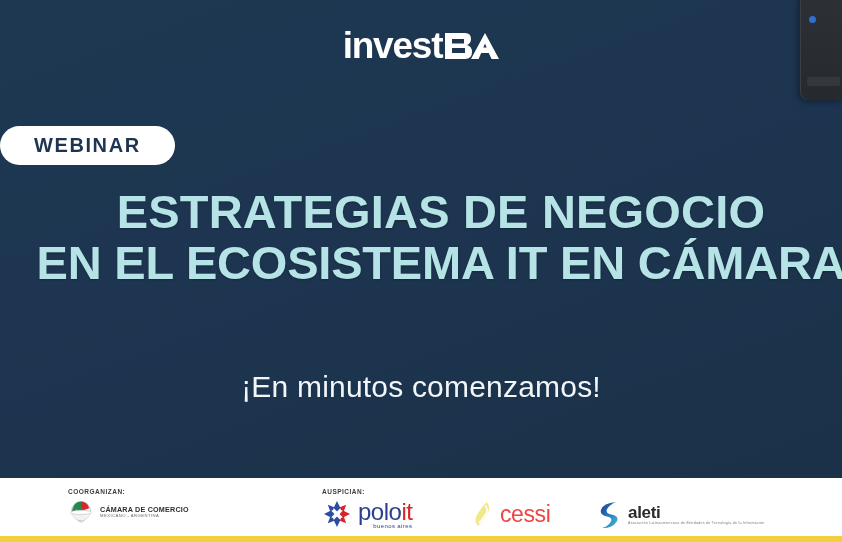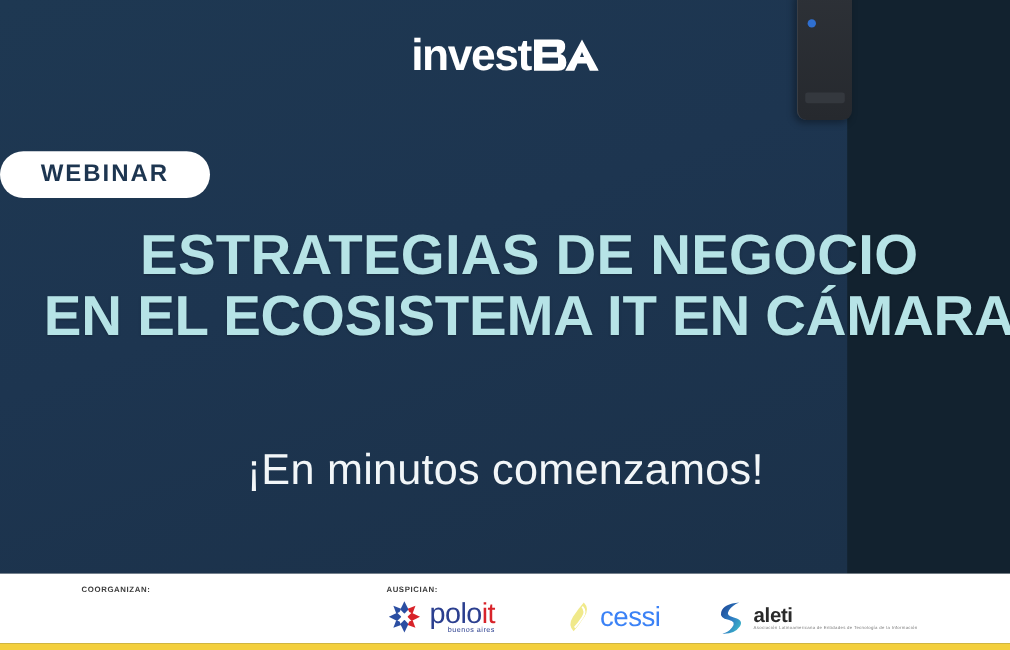--- a/index.html
+++ b/index.html
@@ -13,21 +13,21 @@
   #screen {
     position:relative;
     width:842px; height:542px;
     overflow:hidden;
   }
 
   
   .slide {
     position:absolute;
     left:0; top:0;
-    width:706px; height:478px;
+    width:842px; height:478px;
     background:linear-gradient(160deg,#1e3852 0%,#1d3550 45%,#1b3149 100%);
   }
 
   
   .brand {
     position:absolute;
     top:27px; left:0; width:842px;
     display:flex; align-items:center; justify-content:center;
     gap:0px;
   }
@@ -76,21 +76,21 @@
     margin-left:20px;
   }
   .title .l2 { letter-spacing:-0.2px; }
 
   
   .subtitle {
     position:absolute;
     top:370px; left:0; width:842px;
     text-align:center;
     color:#f2f6f8;
-    font-size:36px;
+    font-size:30px;
     font-weight:normal;
     letter-spacing:0.2px;
   }
 
   
   .corner-panel {
     position:absolute;
     top:-8px; right:-4px;
     width:46px; height:108px;
     background:linear-gradient(180deg,#2d3137 0%,#26292e 100%);
@@ -145,21 +145,21 @@
 
   .ccm-text { line-height:1.05; }
   .ccm-1 { font-size:7.2px; font-weight:bold; color:#2d2d2d; letter-spacing:0.2px; white-space:nowrap; }
   .ccm-2 { font-size:4.2px; color:#6a6a6a; letter-spacing:0.45px; white-space:nowrap; margin-top:1px; }
 
   .polo-text { line-height:1; }
   .polo-1 { font-size:24px; font-weight:normal; color:#2b3f8f; letter-spacing:-0.5px; white-space:nowrap; }
   .polo-1 .it { color:#d8232a; }
   .polo-2 { font-size:6px; color:#2b3f8f; letter-spacing:0.4px; text-align:right; margin-top:-1px; }
 
-  .cessi-text { font-size:23px; color:#3b82f6; letter-spacing:-0.4px; line-height:1; }
+  .cessi-text { font-size:23px; color:#ef4444; letter-spacing:-0.4px; line-height:1; }
 
   .aleti-text { line-height:1.05; }
   .aleti-1 { font-size:17px; font-weight:bold; color:#2a2a2a; letter-spacing:-0.3px; line-height:1; }
   .aleti-2 { font-size:3.6px; color:#7b7b7b; letter-spacing:0.25px; white-space:nowrap; margin-top:1px; }
 
   .footer-accent {
     position:absolute;
     left:0; top:536px;
     width:842px; height:6px;
     background:#f3cf3d;
@@ -203,20 +203,37 @@
       <span class="corner-strip"></span>
     </div>
 
   </div>
 
   <div class="footer">
     <div class="footer-inner">
 
       <div class="f-group g-coorg">
         <div class="f-label">COORGANIZAN:</div>
+        <div class="f-logo">
+          <span>
+            <svg width="26" height="26" viewBox="0 0 26 26" aria-hidden="true">
+              <circle cx="13" cy="12" r="9.5" fill="#ffffff" stroke="#b9bcc0" stroke-width="0.8"></circle>
+              <path d="M4.6 9.2 A9.5 9.5 0 0 1 13 2.5 L13 12 Z" fill="#1f8a4c"></path>
+              <path d="M13 2.5 A9.5 9.5 0 0 1 21.4 9.2 L13 12 Z" fill="#d42a2a"></path>
+              <path d="M4.6 9.2 A9.5 9.5 0 0 0 13 21.5 L13 12 Z" fill="#2f6f4a"></path>
+              <path d="M3.6 13.5 H22.4 A9.5 9.5 0 0 1 13 21.5 A9.5 9.5 0 0 1 3.6 13.5 Z" fill="#f2f2f2"></path>
+              <ellipse cx="13" cy="13.4" rx="10.6" ry="2.1" fill="#ffffff" stroke="#c3c6ca" stroke-width="0.7"></ellipse>
+              <path d="M9.5 21 Q13 25 16.5 21" fill="none" stroke="#b9bcc0" stroke-width="0.9"></path>
+            </svg>
+          </span>
+          <span class="ccm-text">
+            <span class="ccm-1" style="display:block;">CÁMARA DE COMERCIO</span>
+            <span class="ccm-2" style="display:block;">MEXICANO - ARGENTINA</span>
+          </span>
+        </div>
       </div>
 
       <div class="f-group g-ausp">
         <div class="f-label">AUSPICIAN:</div>
         <div class="f-logo">
           <span>
             <svg width="30" height="30" viewBox="0 0 30 30" aria-hidden="true">
               <g fill="#2b4ea2">
                 <path d="M15 2 L18.4 9 L15 12.5 L11.6 9 Z"></path>
                 <path d="M2 15 L9 11.6 L12.5 15 L9 18.4 Z"></path>

